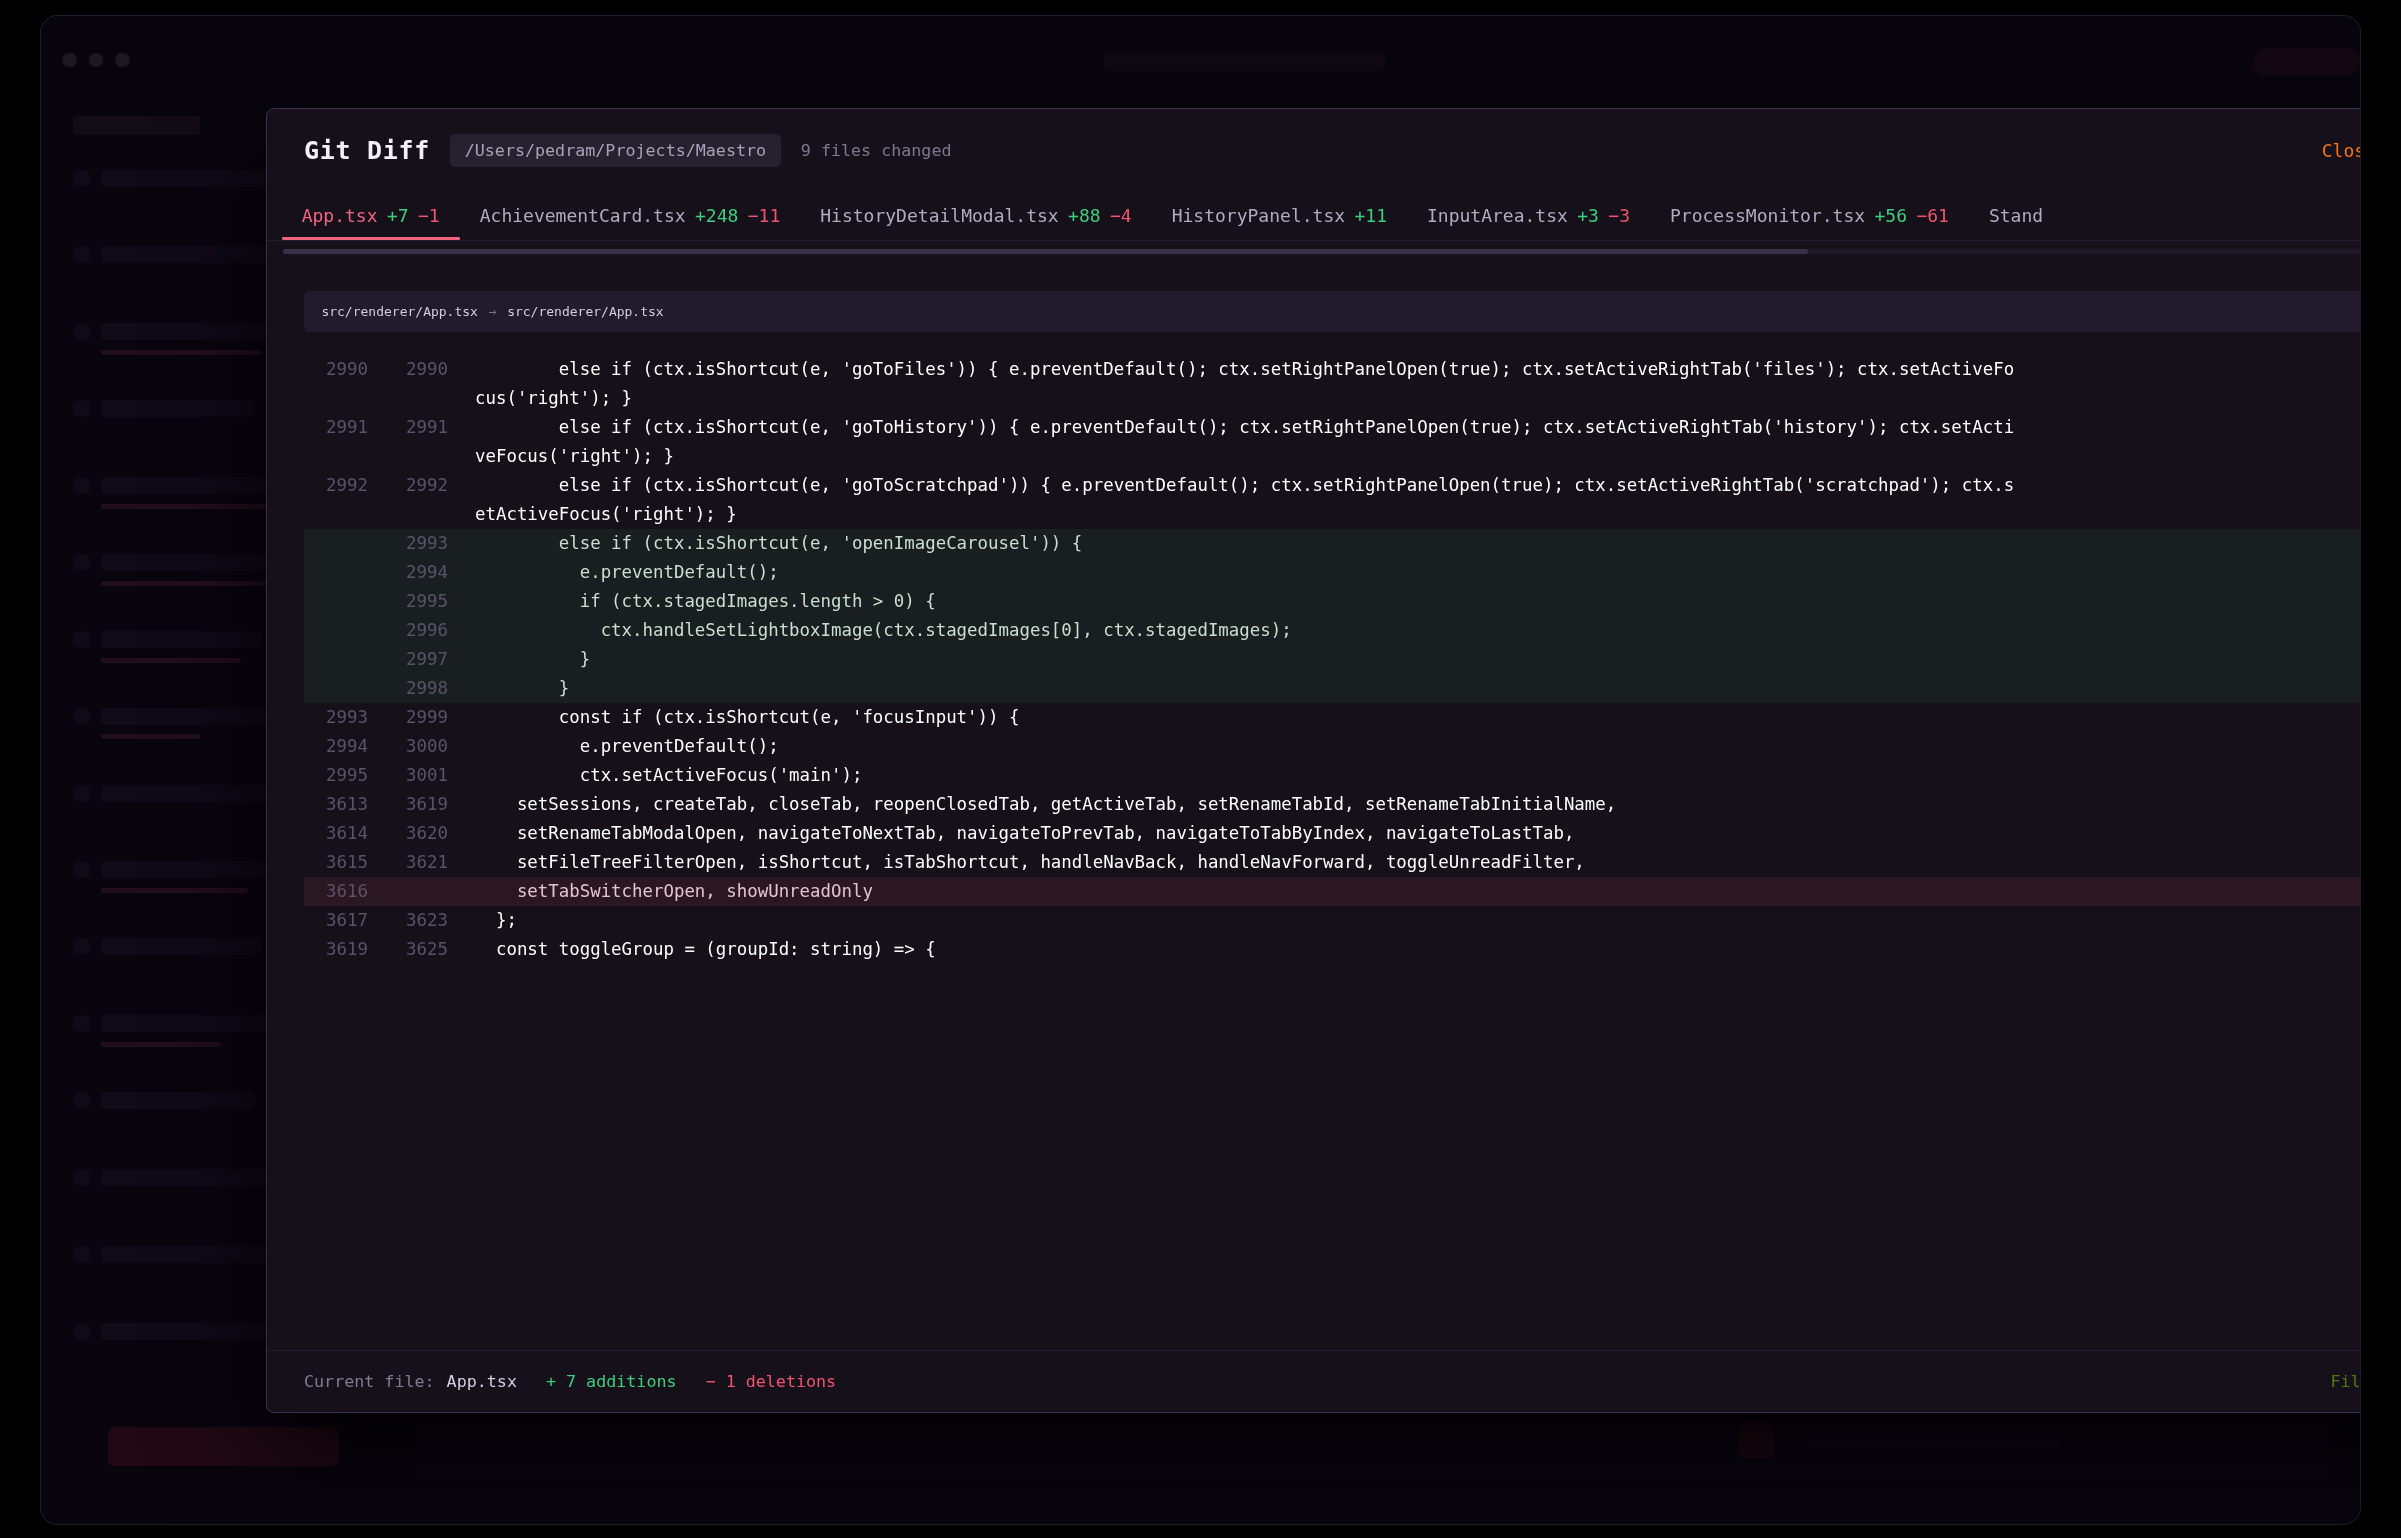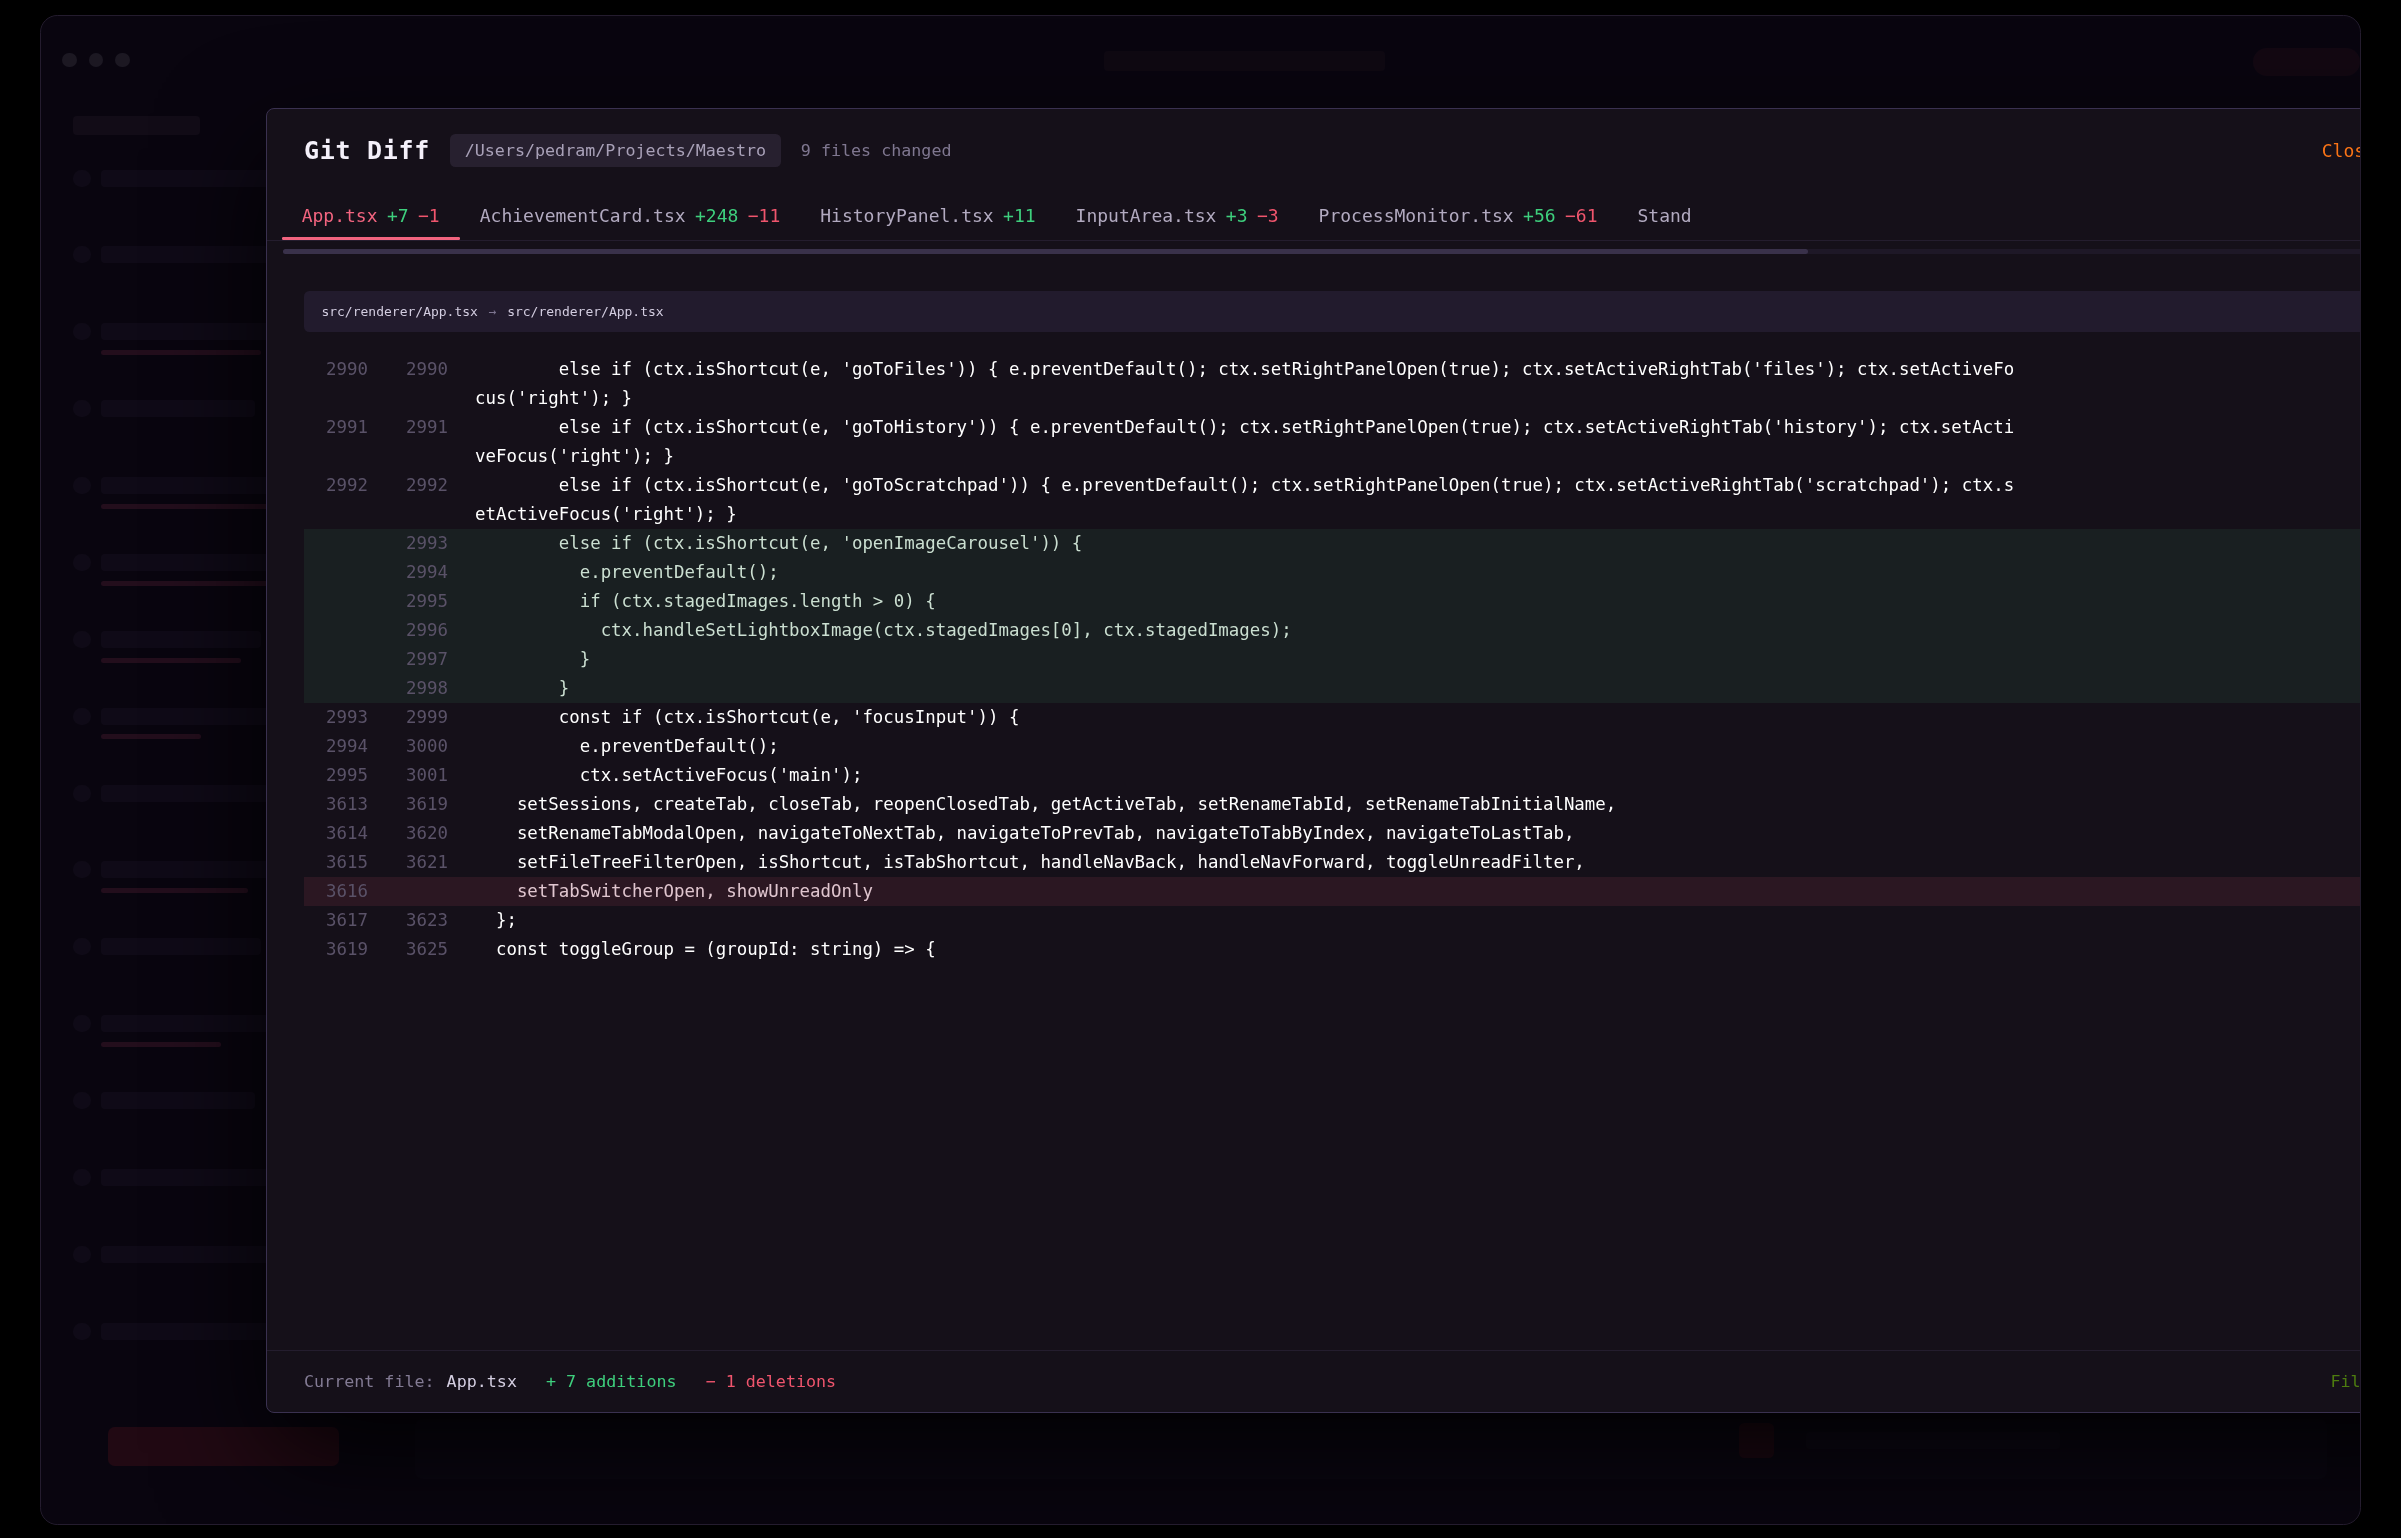--- a/index.html
+++ b/index.html
@@ -210,20 +210,25 @@
           <span class="name">App.tsx</span>
           <span class="add">+7</span>
           <span class="del">−1</span>
         </div>
         <div class="tab">
           <span class="name">AchievementCard.tsx</span>
           <span class="add">+248</span>
           <span class="del">−11</span>
         </div>
         <div class="tab">
+          <span class="name">HistoryDetailModal.tsx</span>
+          <span class="add">+88</span>
+          <span class="del">−4</span>
+        </div>
+        <div class="tab">
           <span class="name">HistoryPanel.tsx</span>
           <span class="add">+11</span>
         </div>
         <div class="tab">
           <span class="name">InputArea.tsx</span>
           <span class="add">+3</span>
           <span class="del">−3</span>
         </div>
         <div class="tab">
           <span class="name">ProcessMonitor.tsx</span>

